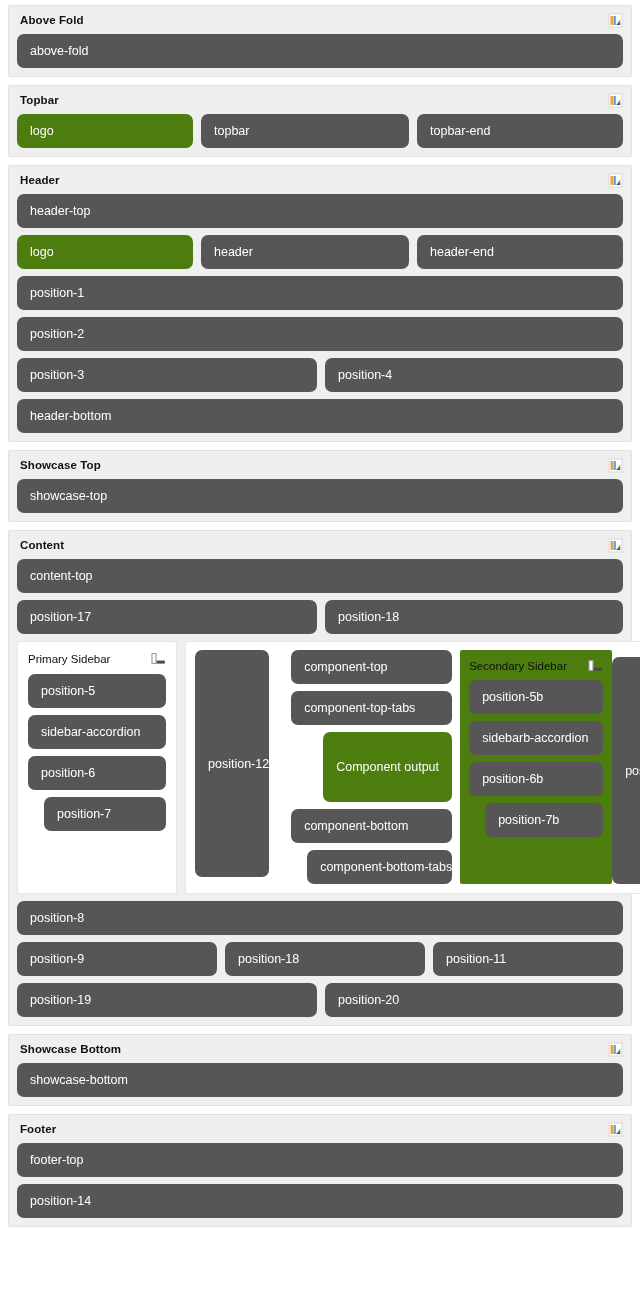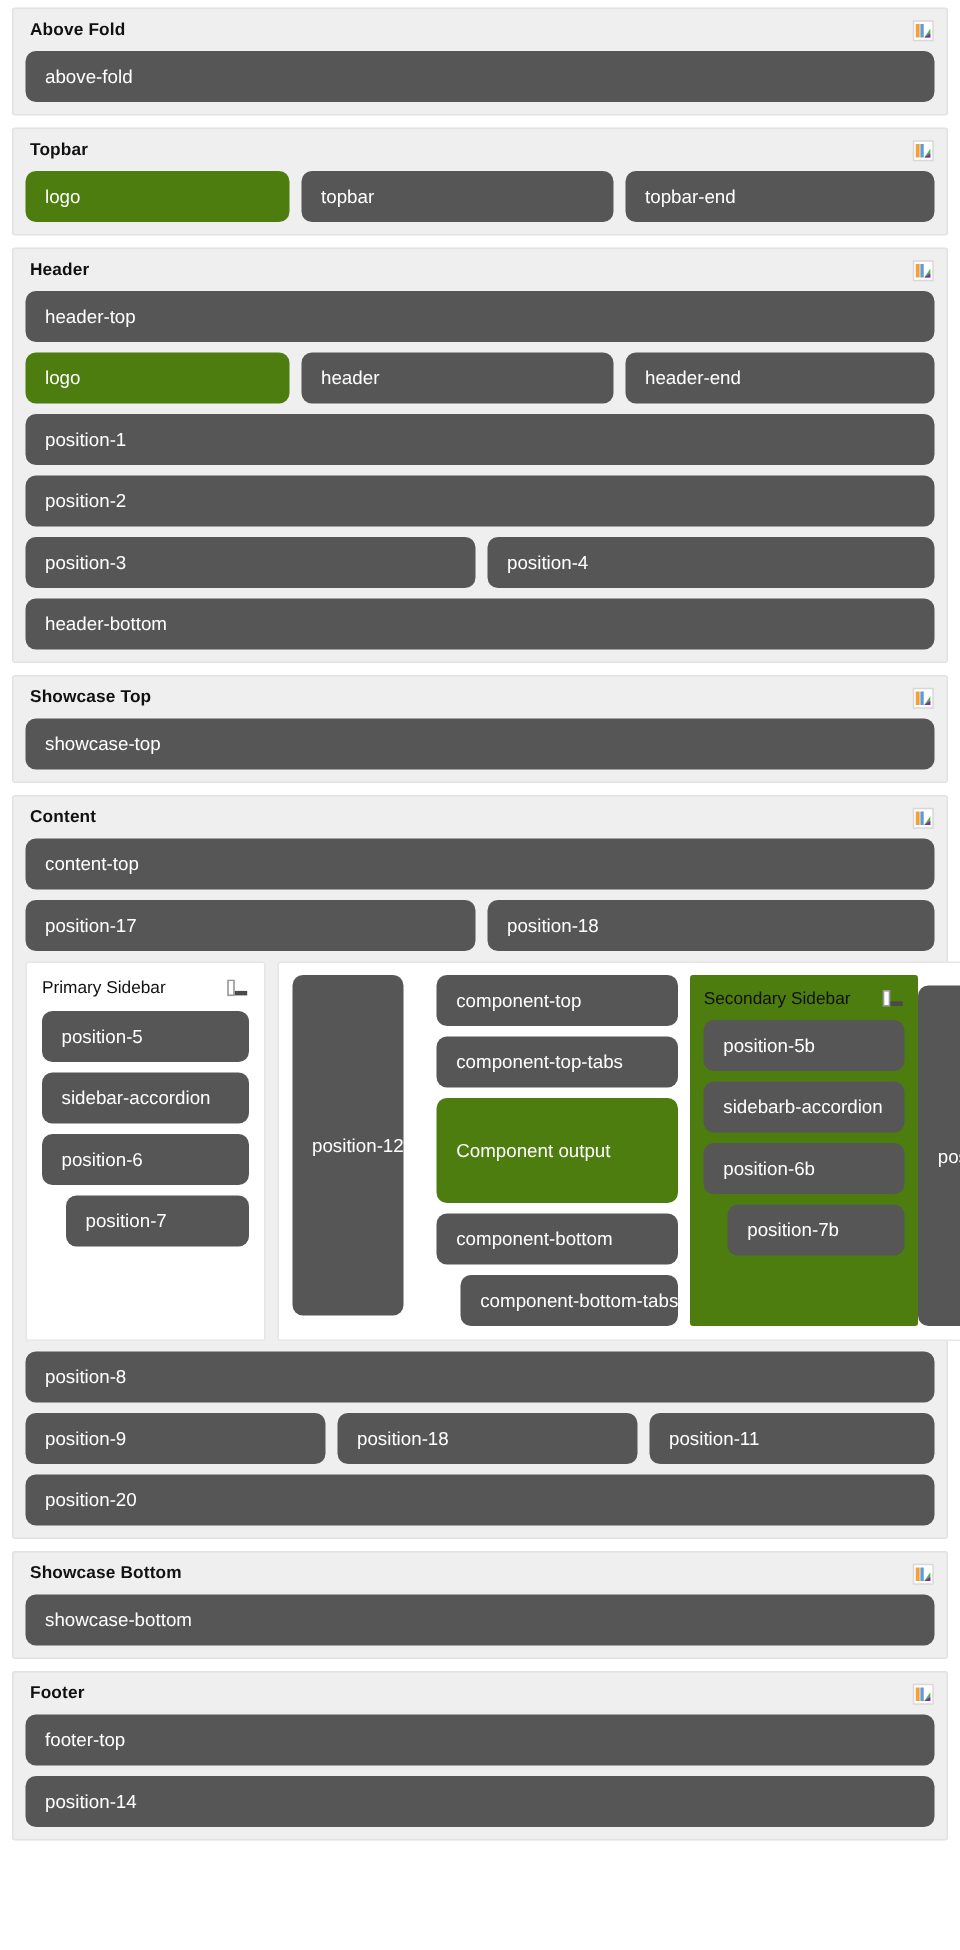--- a/index.html
+++ b/index.html
@@ -82,20 +82,21 @@
     flex: 1 1 auto;
     white-space: nowrap;
     overflow: hidden;
     text-align: right;
   }
   .block.orange { background: #4d7c0f; }
   .block.tall {
     min-height: 70px;
     padding-top: 0;
     padding-bottom: 0;
+    margin-left: 32px;
   }
 
   
   .content-mid {
     display: flex;
     gap: 8px;
     margin-bottom: 7px;
     align-items: stretch;
   }
 
@@ -362,20 +363,21 @@
 
     <div class="row">
       <div class="block">position-8</div>
     </div>
     <div class="row">
       <div class="block" style="flex:0 0 200px">position-9</div>
       <div class="block" style="flex:0 0 200px">position-18</div>
       <div class="block">position-11</div>
     </div>
     <div class="row">
+      <div class="block" style="flex:0 0 300px">position-19</div>
       <div class="block">position-20</div>
     </div>
   </div>
 
   <div class="section">
     <div class="section-head">
       <div class="section-title">Showcase Bottom</div>
       <span class="tpl-icon">
         <svg width="15" height="15" viewBox="0 0 15 15">
           <rect x="1" y="1" width="13" height="13" fill="#ffffff" stroke="#d8d8d8" stroke-width="1"></rect>

